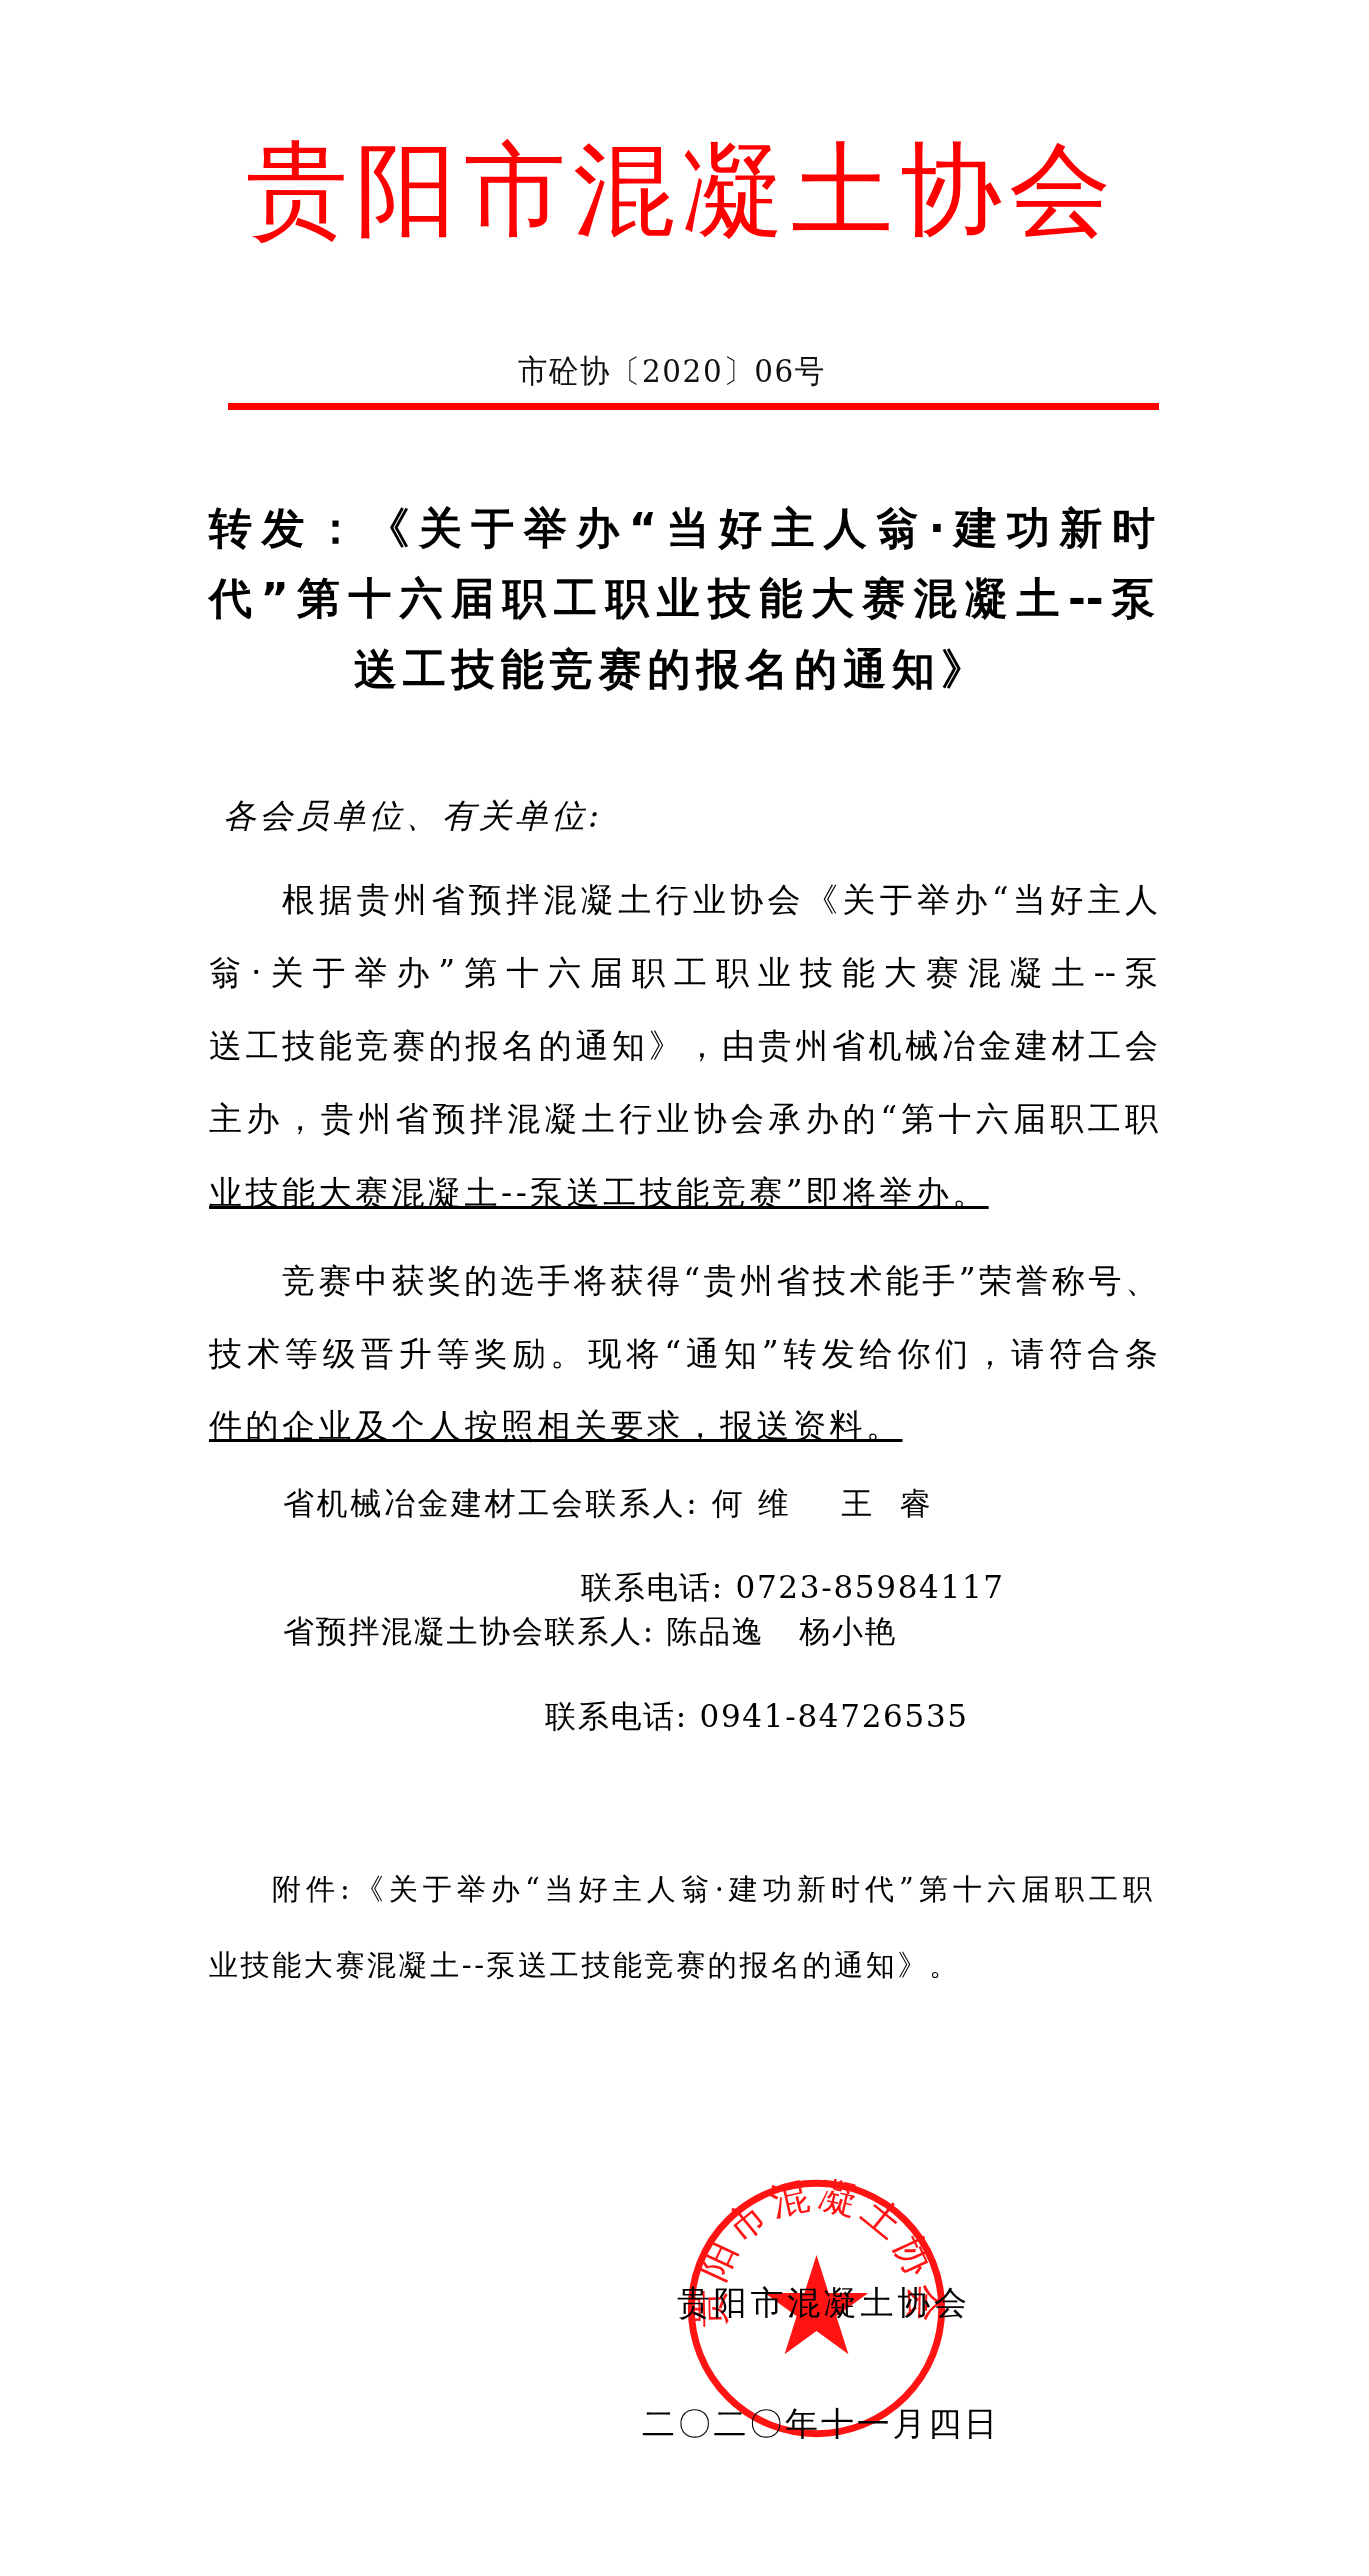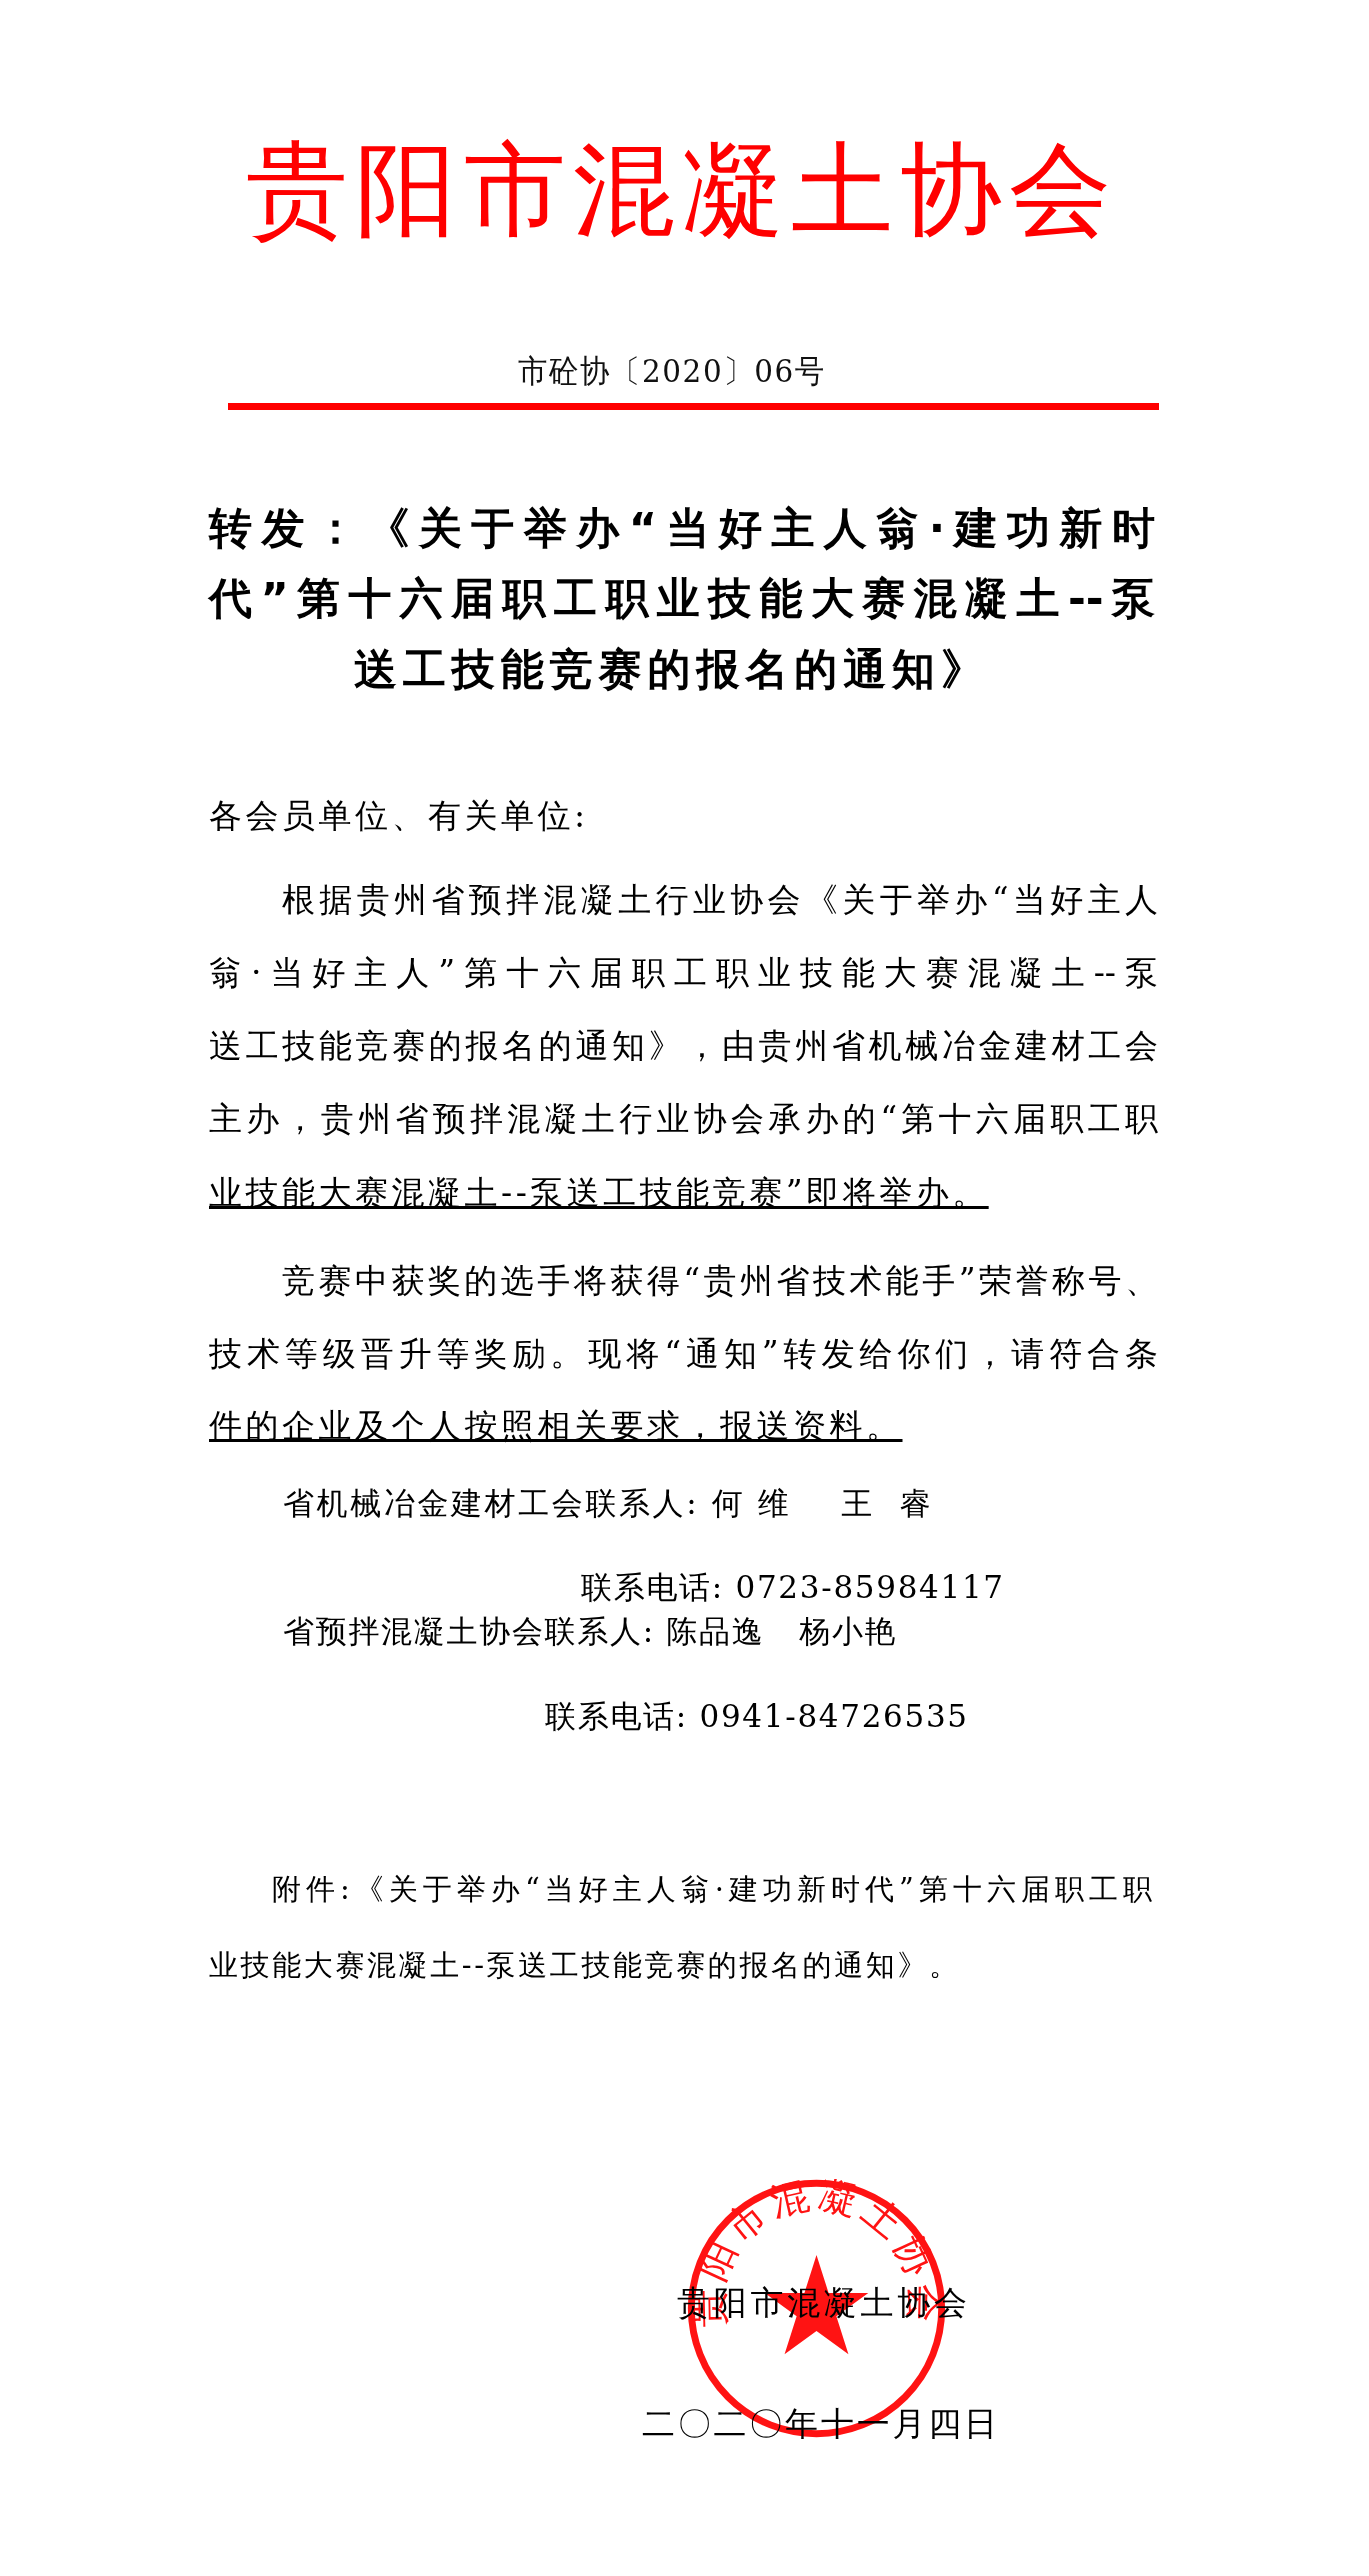--- a/index.html
+++ b/index.html
@@ -14,21 +14,21 @@
     font-size: 32px; line-height: 43px; letter-spacing: 1.7px; color: #111; transform: scaleX(0.92); transform-origin: left center; }
   .red-rule { left: 228px; top: 403px; width: 931px; height: 7px; background: #ff0000; }
 
   .heading-line { font-family: "DejaVu Sans", "Liberation Sans", sans-serif; font-weight: bold;
     font-size: 43px; line-height: 52px; color: #000; margin-top: 15px; }
   .h1 { left: 209px; top: 487px; width: 946px; text-align: justify; text-align-last: justify; }
   .h2 { left: 209px; top: 557px; width: 946px; text-align: justify; text-align-last: justify; }
   .h3 { left: 354px; top: 628px; width: 630px; text-align: justify; text-align-last: justify; }
 
   .body-line { font-size: 33px; line-height: 43px; color: #000; }
-  .salutation { left: 209px; top: 794px; letter-spacing: 3.5px; }
+  .salutation { left: 223px; top: 794px; letter-spacing: 3.5px; font-style: italic; }
   .pl { left: 209px; width: 949px; text-align: justify; text-align-last: justify; }
   .pl.indent { left: 282px; width: 876px; }
   .pl.last { text-align-last: left; text-decoration: underline; }
 
   .contact-line { font-size: 31px; line-height: 43px; }
   .attach-line { font-size: 29px; line-height: 40px; }
 
   .sign { left: 677px; top: 2281px; width: 290px; text-align: justify; text-align-last: justify;
     font-size: 33px; line-height: 43px; }
   .date { left: 642px; top: 2366px; width: 355px; text-align: justify; text-align-last: justify;
@@ -43,21 +43,21 @@
 <div class="abs doc-number">市砼协〔2020〕06号</div>
 <div class="abs red-rule"></div>
 
 <div class="abs heading-line h1">转发：《关于举办“当好主人翁·建功新时</div>
 <div class="abs heading-line h2">代”第十六届职工职业技能大赛混凝土--泵</div>
 <div class="abs heading-line h3">送工技能竞赛的报名的通知》</div>
 
 <div class="abs body-line salutation">各会员单位、有关单位:</div>
 
 <div class="abs body-line pl indent" style="top:878px">根据贵州省预拌混凝土行业协会《关于举办“当好主人</div>
-<div class="abs body-line pl" style="top:951px">翁·当好主人”第十六届职工职业技能大赛混凝土--泵</div>
+<div class="abs body-line pl" style="top:951px">翁·关于举办”第十六届职工职业技能大赛混凝土--泵</div>
 <div class="abs body-line pl" style="top:1024px">送工技能竞赛的报名的通知》，由贵州省机械冶金建材工会</div>
 <div class="abs body-line pl" style="top:1097px">主办，贵州省预拌混凝土行业协会承办的“第十六届职工职</div>
 <div class="abs body-line pl last" style="top:1171px; width:auto; letter-spacing:3.5px">业技能大赛混凝土--泵送工技能竞赛”即将举办。</div>
 
 <div class="abs body-line pl indent" style="top:1259px">竞赛中获奖的选手将获得“贵州省技术能手”荣誉称号、</div>
 <div class="abs body-line pl" style="top:1332px">技术等级晋升等奖励。现将“通知”转发给你们，请符合条</div>
 <div class="abs body-line pl last" style="top:1404px; width:auto; letter-spacing:3.5px">件的企业及个人按照相关要求，报送资料。</div>
 
 <div class="abs contact-line" style="left:283px; top:1482px; letter-spacing:2.6px">
   <span>省机械冶金建材工会联系人:</span>

